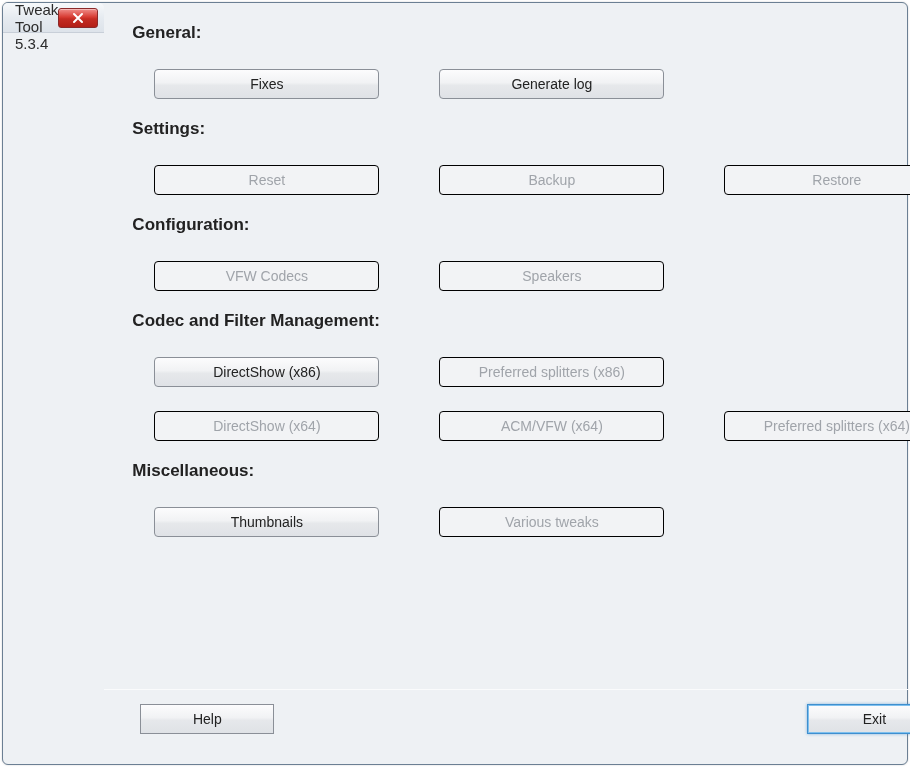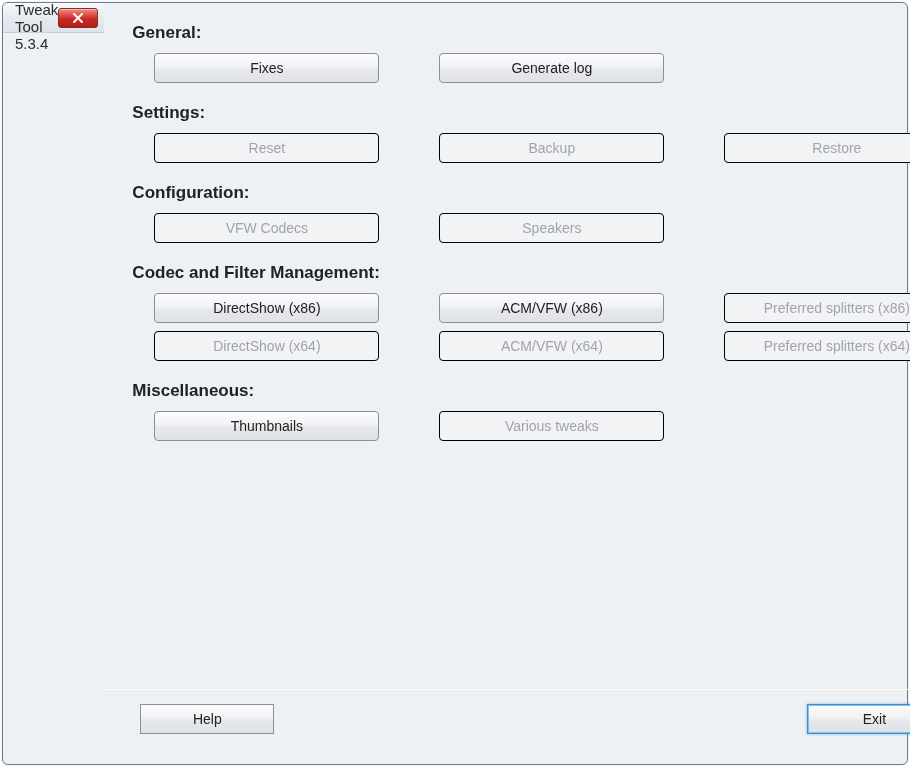--- a/index.html
+++ b/index.html
@@ -76,20 +76,21 @@
     width: 225px;
     height: 30px;
     border: 1px solid #8a8f97;
     border-radius: 4px;
     background: linear-gradient(to bottom, #fcfcfd 0%, #f1f2f4 45%, #e6e8eb 55%, #dfe2e6 100%);
     color: #222;
     font-family: inherit;
     font-size: 14px;
     cursor: pointer;
     padding: 0;
+    margin-top: 16px;
   }
   .btn:disabled {
     border: 1px solid #000000;
     background: #f2f3f5;
     color: #a0a4aa;
     cursor: default;
   }
   .spacer { flex: 1; }
   .sep {
     height: 1px;
@@ -148,21 +149,20 @@
 
     <div class="section-label">Configuration:</div>
     <div class="row">
       <button class="btn" disabled="">VFW Codecs</button>
       <button class="btn" disabled="">Speakers</button>
     </div>
 
     <div class="section-label">Codec and Filter Management:</div>
     <div class="row">
       <button class="btn">DirectShow  (x86)</button>
-      <button class="btn">ACM/VFW  (x86)</button>
       <button class="btn" disabled="">Preferred splitters  (x86)</button>
     </div>
     <div class="row">
       <button class="btn" disabled="">DirectShow  (x64)</button>
       <button class="btn" disabled="">ACM/VFW  (x64)</button>
       <button class="btn" disabled="">Preferred splitters  (x64)</button>
     </div>
 
     <div class="section-label">Miscellaneous:</div>
     <div class="row">

